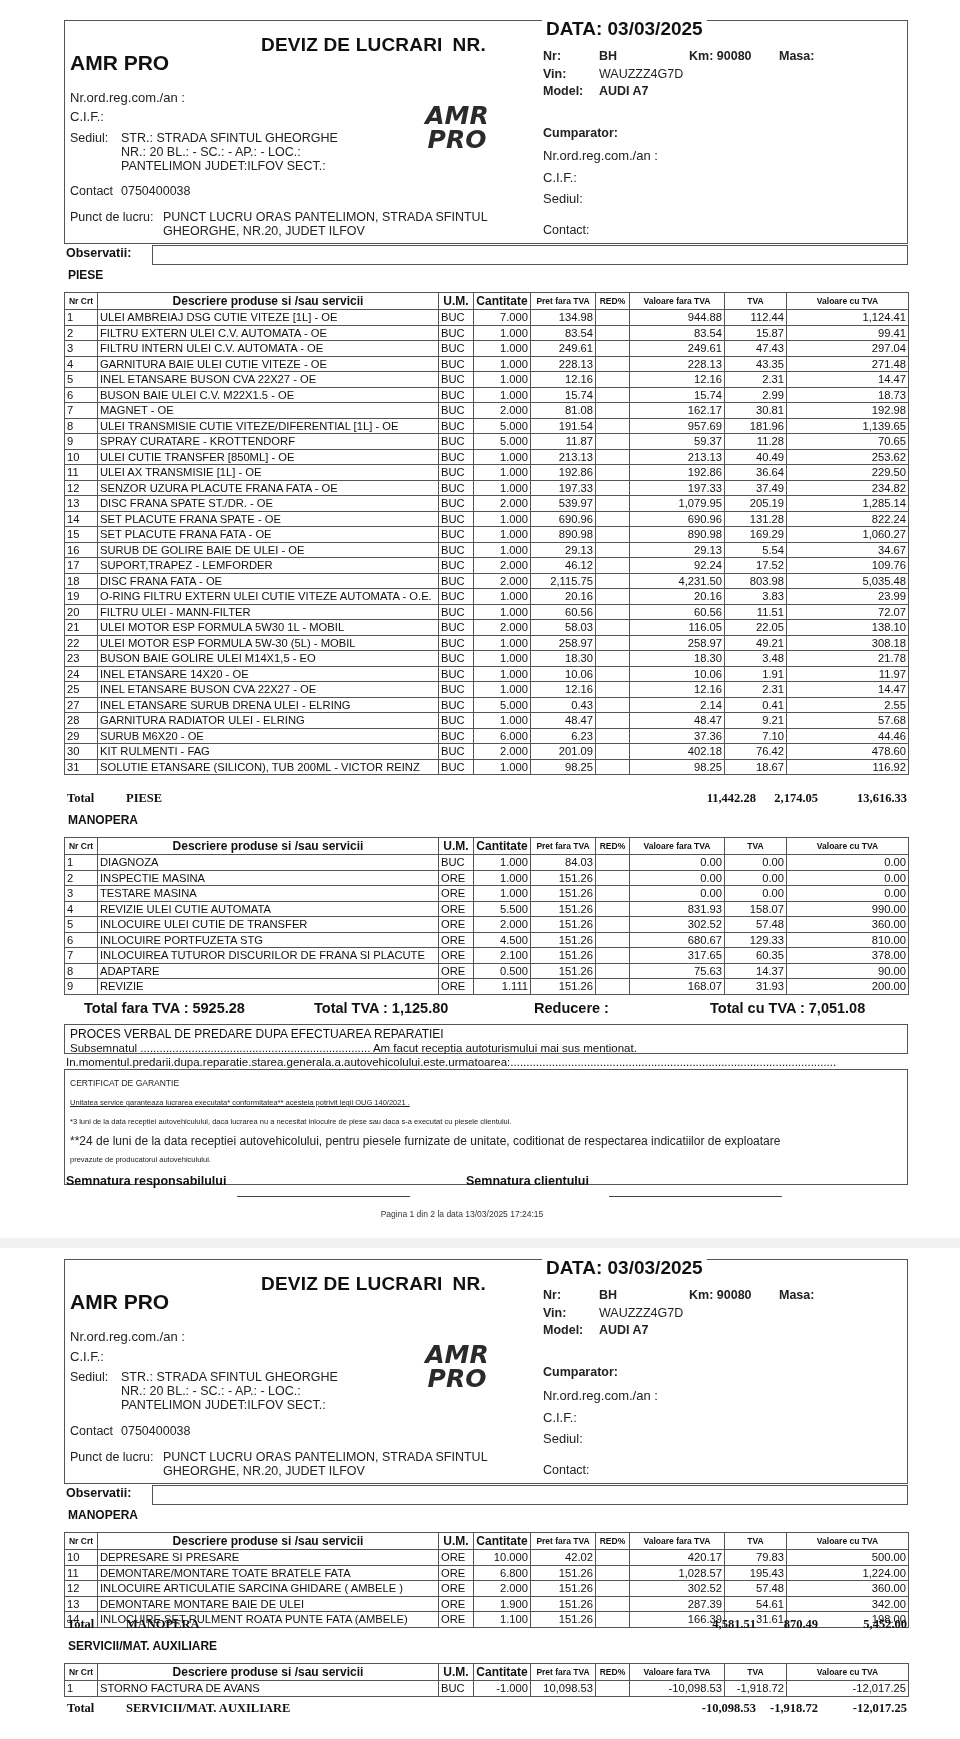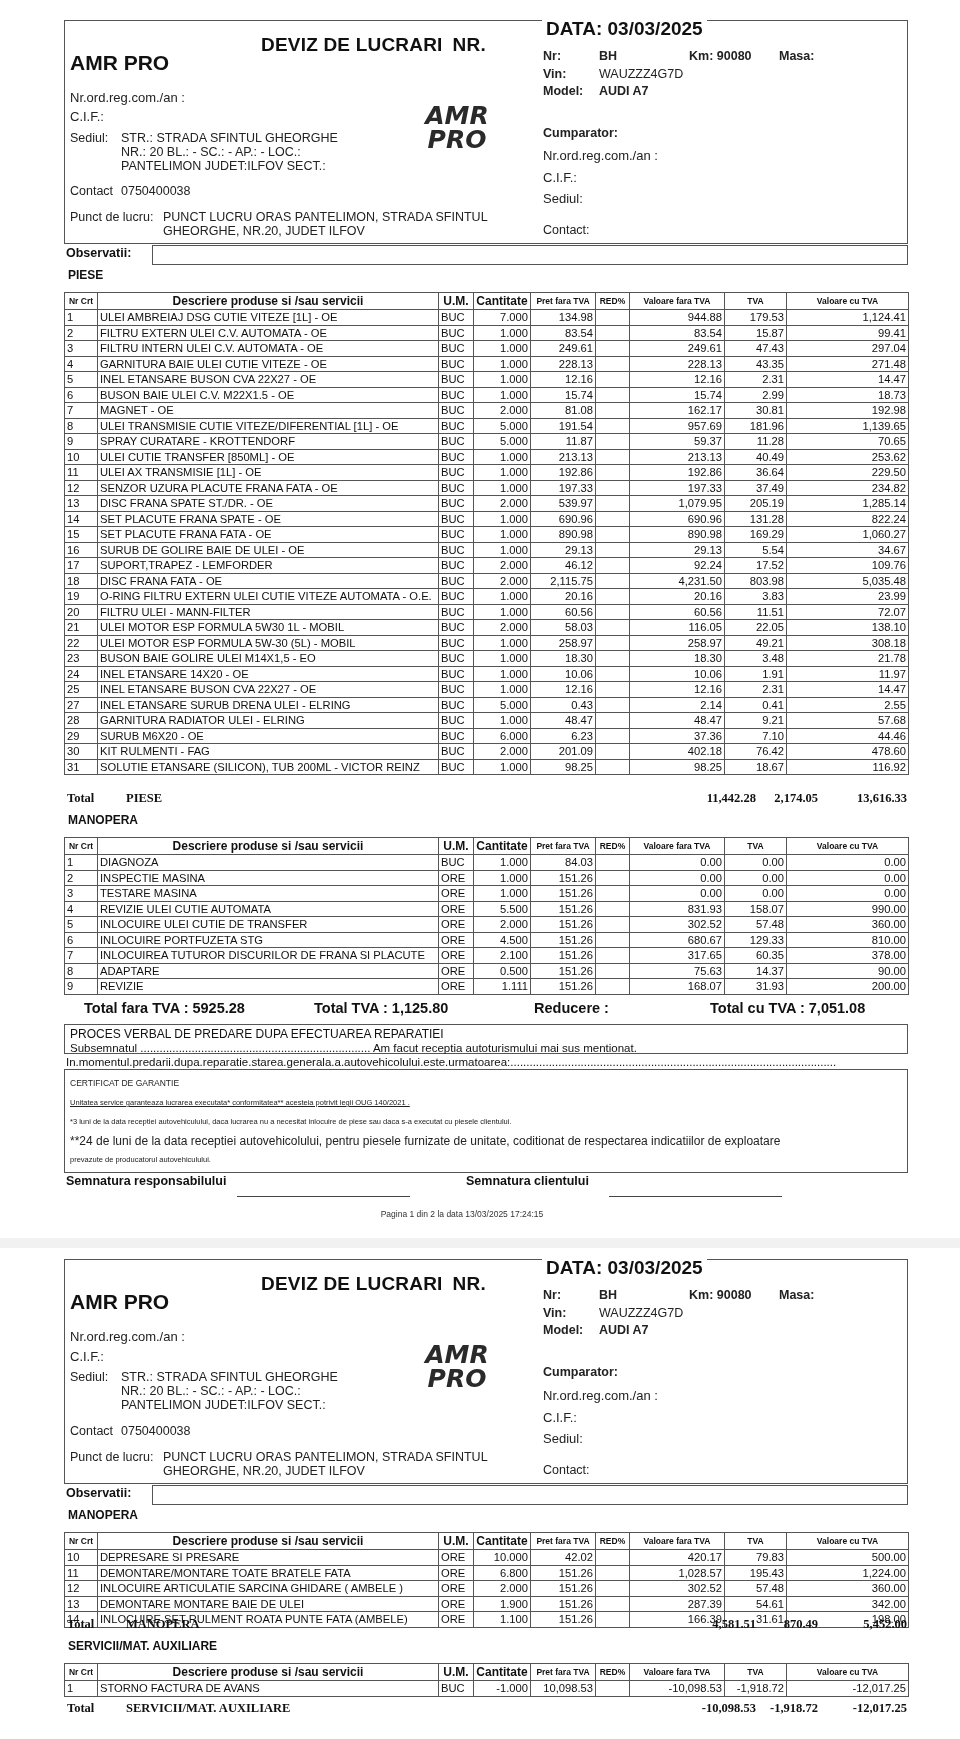--- a/index.html
+++ b/index.html
@@ -120,21 +120,21 @@
       </thead>
       <tbody>
         <tr>
           <td class="c">1</td>
           <td class="c">ULEI AMBREIAJ DSG CUTIE VITEZE [1L] - OE</td>
           <td class="c">BUC</td>
           <td class="r">7.000</td>
           <td class="r">134.98</td>
           <td class="r"></td>
           <td class="r">944.88</td>
-          <td class="r">179.53</td>
+          <td class="r">112.44</td>
           <td class="r">1,124.41</td>
         </tr>
         <tr>
           <td class="c">2</td>
           <td class="c">FILTRU EXTERN ULEI C.V. AUTOMATA - OE</td>
           <td class="c">BUC</td>
           <td class="r">1.000</td>
           <td class="r">83.54</td>
           <td class="r"></td>
           <td class="r">83.54</td>
@@ -596,21 +596,21 @@
     <span style="left:460px;">Reducere :</span>
     <span style="left:636px;">Total cu TVA : 7,051.08</span>
   </div>
 
   <div class="pv" style="top:1024px;height:30px;">
     <div style="top:2px;font-size:12px;">PROCES VERBAL DE PREDARE DUPA EFECTUAREA REPARATIEI</div>
     <div style="top:17px;">Subsemnatul ........................................................................ Am facut receptia autoturismului mai sus mentionat.</div>
     <div style="top:31px;left:1px;">In.momentul.predarii.dupa.reparatie.starea.generala.a.autovehicolului.este.urmatoarea:......................................................................................................</div>
   </div>
 
-  <div class="gar" style="top:1069px;height:104px;">
+  <div class="gar" style="top:1069px;height:116px;">
     <div style="top:8px;font-size:8.5px;">CERTIFICAT DE GARANTIE</div>
     <div style="top:28px;font-size:7.5px;text-decoration:underline;">Unitatea service garanteaza lucrarea executata* conformitatea** acesteia potrivit legii OUG 140/2021 .</div>
     <div style="top:47px;font-size:7.5px;">*3 luni de la data receptiei autovehiculului, daca lucrarea nu a necesitat inlocuire de piese sau daca s-a executat cu piesele clientului.</div>
     <div style="top:64px;font-size:12px;">**24 de luni de la data receptiei autovehicolului,  pentru piesele furnizate de unitate, coditionat de respectarea indicatiilor de exploatare</div>
     <div style="top:85px;font-size:7.5px;">prevazute de producatorul autovehiculului.</div>
   </div>
 
   <div class="sig" style="left:66px;top:1174px;text-align:right;">Semnatura responsabilului</div>
   <div class="sig" style="left:466px;top:1174px;">Semnatura clientului</div>
   <div class="sigline" style="left:237px;top:1196px;width:173px;"></div>

